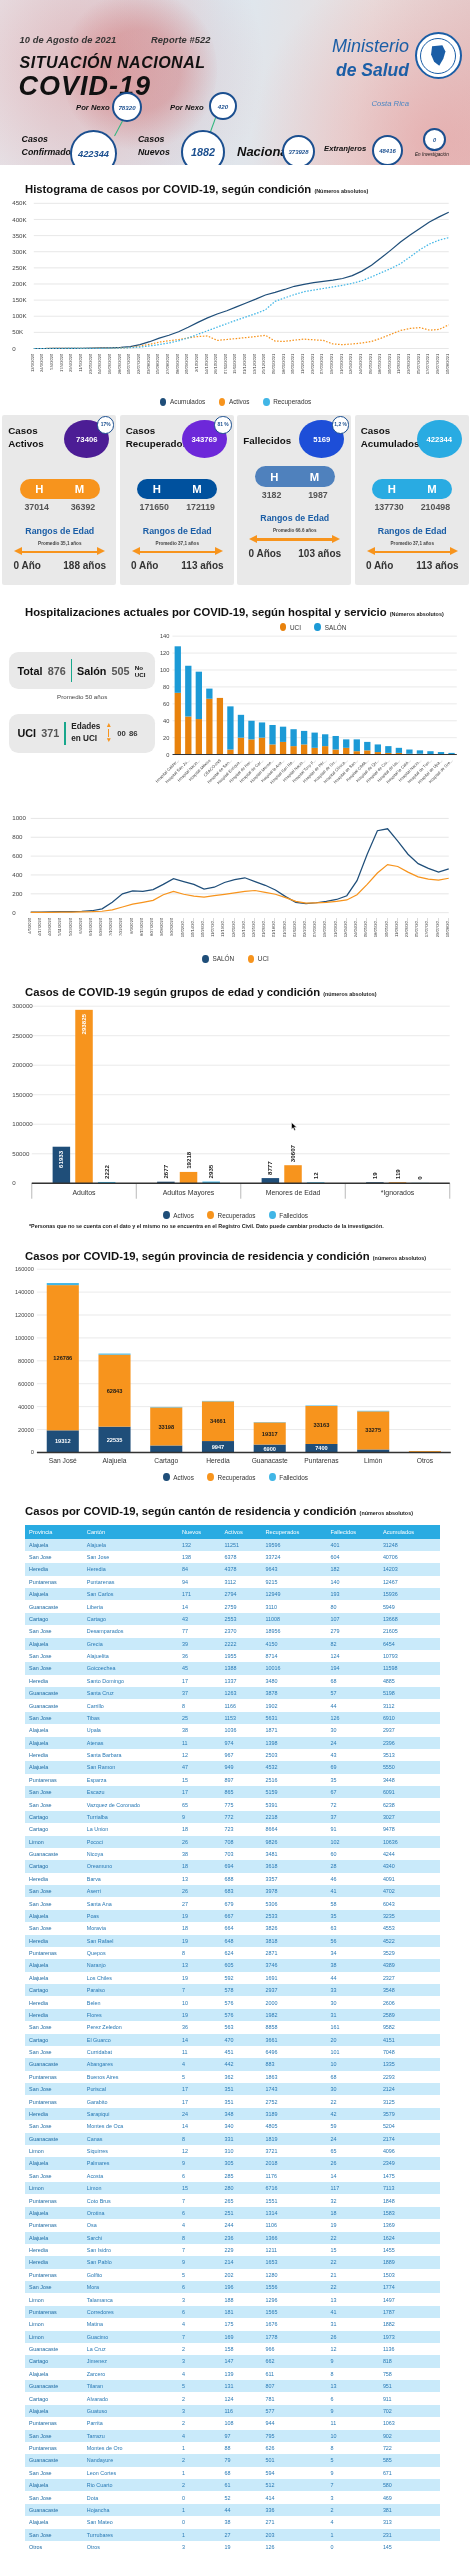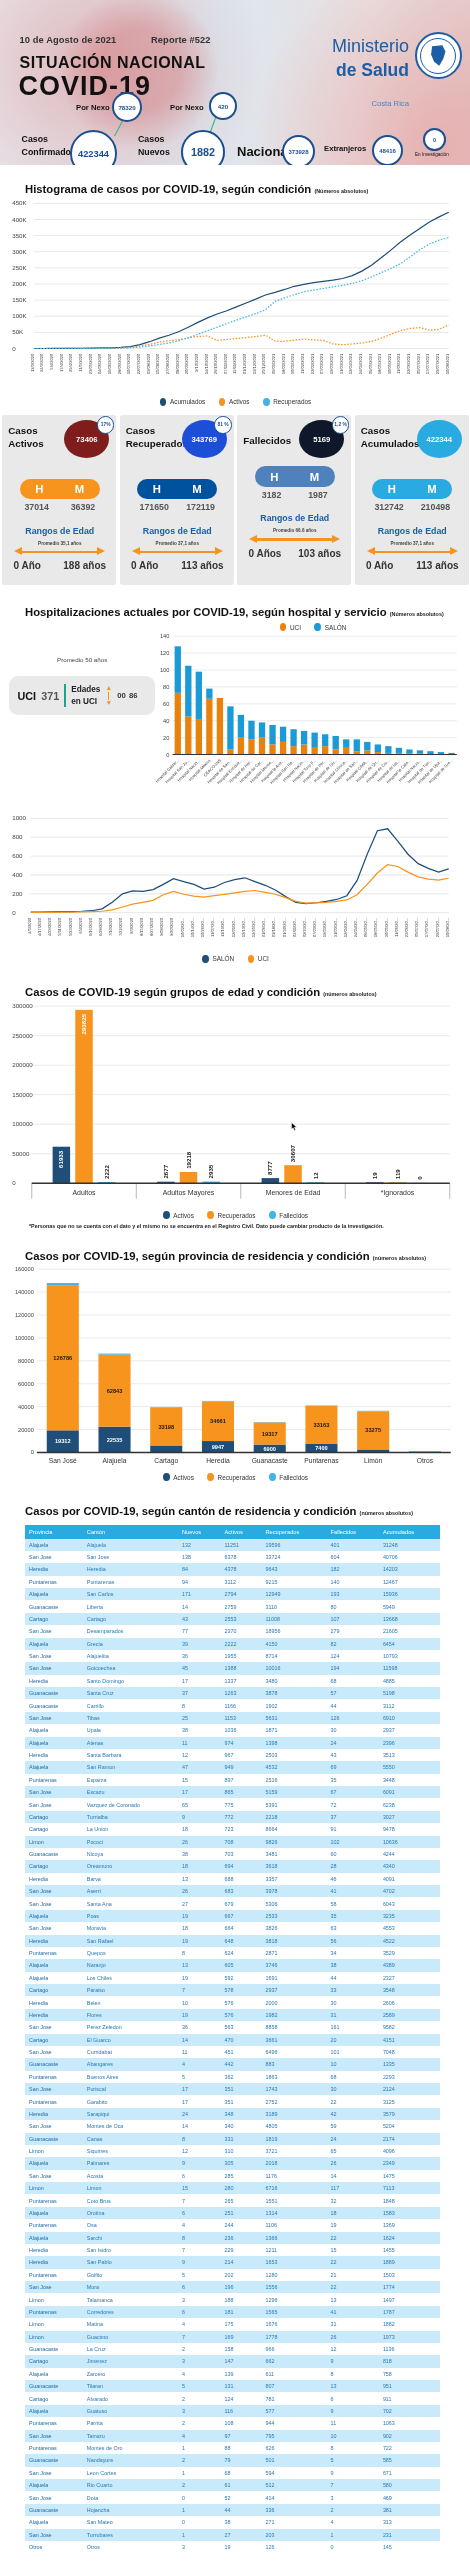--- a/index.html
+++ b/index.html
@@ -11,20 +11,21 @@
     position: relative;
     margin: 0 auto;
   }
   
   .hero{
     position:relative; height:165px; overflow:hidden;
     background:
       radial-gradient(circle at 18% 40%, rgba(215,90,90,.35), rgba(215,90,90,0) 45%),
       radial-gradient(circle at 92% 85%, rgba(230,140,140,.45), rgba(230,140,140,0) 40%),
       linear-gradient(100deg,#e9eef3 0%, #dde8f0 45%, #e9dede 75%, #e4c9c9 100%);
+    font-style: italic;
   }
   .virus{position:absolute;left:62px;top:-15.5px;width:155px;height:170px;border-radius:50%;
     background:radial-gradient(circle,rgba(200,70,70,.28) 0 35%,rgba(200,70,70,.12) 55%,transparent 70%);}
   .hero-row1{position:absolute;left:19.6px;top:35px;font-size:9.3px;font-weight:700;color:#333;letter-spacing:0.1px;}
   .hero-row1 .rep{margin-left:32px;}
   .hero-t1{position:absolute;left:19.6px;top:54px;font-size:16px;font-weight:800;color:#111;letter-spacing:0.5px;}
   .hero-t2{position:absolute;left:18.5px;top:71px;font-size:27px;font-weight:800;color:#111;letter-spacing:1px;}
   .ministry{position:absolute;right:62px;top:37px;text-align:right;color:#1b5ea6;line-height:1;}
   .ministry .m1{font-size:18px;font-weight:400;}
   .ministry .m2{font-size:17.5px;font-weight:800;color:#1b5ea6;margin-top:7px;}
@@ -210,21 +211,21 @@
       <span class="item"><span class="dot" style="background:#1f4e79"></span>Acumulados</span>
       <span class="item"><span class="dot" style="background:#f7941d"></span>Activos</span>
       <span class="item"><span class="dot" style="background:#41b6e6"></span>Recuperados</span>
     </div>
 </section>
 
 <div class="cards">
   <div class="card">
     <div class="card-title"><span>Casos</span><br>
       <span>Activos</span></div>
-    <div class="card-bubble" style="background:#7f1d1d">73406</div>
+    <div class="card-bubble" style="background:#4c1d95">73406</div>
     <div class="card-pct">17%</div>
     <div class="hm-pill" style="background:#f7941d">
         <span>H</span>
         <span>M</span>
       </div>
     <div class="hm-vals">
         <span>37014</span>
         <span>36392</span>
       </div>
     <div class="rangos">
@@ -237,21 +238,21 @@
         </div>
       <div class="rango-vals">
           <span>0 Año</span>
           <span>188 años</span>
         </div>
     </div>
   </div>
   <div class="card">
     <div class="card-title"><span>Casos</span><br>
       <span>Recuperados</span></div>
-    <div class="card-bubble" style="background:#1d4ed8">343769</div>
+    <div class="card-bubble" style="background:#6d28d9">343769</div>
     <div class="card-pct">81 %</div>
     <div class="hm-pill" style="background:#00519e">
         <span>H</span>
         <span>M</span>
       </div>
     <div class="hm-vals">
         <span>171650</span>
         <span>172119</span>
       </div>
     <div class="rangos">
@@ -263,21 +264,21 @@
           <span class="arrow-r"></span>
         </div>
       <div class="rango-vals">
           <span>0 Año</span>
           <span>113 años</span>
         </div>
     </div>
   </div>
   <div class="card">
     <div class="card-title" style="margin-top:11.3px;"><span>Fallecidos</span></div>
-    <div class="card-bubble" style="background:#0f172a">5169</div>
+    <div class="card-bubble" style="background:#1d4ed8">5169</div>
     <div class="card-pct">1,2 %</div>
     <div class="hm-pill" style="background:#4f81bd;margin-top:19.6px;">
         <span>H</span>
         <span>M</span>
       </div>
     <div class="hm-vals">
         <span>3182</span>
         <span>1987</span>
       </div>
     <div class="rangos">
@@ -297,21 +298,21 @@
   <div class="card">
     <div class="card-title"><span>Casos</span><br>
       <span>Acumulados</span></div>
     <div class="card-bubble" style="background:#29abe2">422344</div>
 
     <div class="hm-pill" style="background:#29abe2">
         <span>H</span>
         <span>M</span>
       </div>
     <div class="hm-vals">
-        <span>312742</span>
+        <span>137730</span>
         <span>210498</span>
       </div>
     <div class="rangos">
       <div class="rt">Rangos de Edad</div>
       <div class="prom">Promedio 37,1 años</div>
       <div class="arrow-wrap">
           <span class="arrow-l"></span>
           <span class="arrow-line"></span>
           <span class="arrow-r"></span>
         </div>
@@ -321,20 +322,28 @@
         </div>
     </div>
   </div>
 </div>
 
 <section>
   <h2 class="sec-title" style="margin-top:20.6px;"><span>Hospitalizaciones actuales por COVID-19, según hospital y servicio</span>
     <span class="sec-sub">(Números absolutos)</span></h2>
   <div class="hosp-flex">
     <div class="hosp-left">
+      <div class="pill-box">
+        <span class="big">Total</span>
+        <span class="num">876</span>
+        <span class="vline"></span>
+        <span class="big">Salón</span>
+        <span class="num">505</span>
+        <span style="font-size:6.2px;font-weight:800;color:#111;">No UCI</span>
+      </div>
       <div class="prom50">Promedio 50 años</div>
       <div class="pill-box" style="margin-top:12.4px;">
         <span class="big">UCI</span>
         <span class="num">371</span>
         <span class="vline"></span>
         <span style="font-size:8.2px;font-weight:800;line-height:1.5;">
           <span>Edades</span><br>
           <span>en UCI</span>
         </span>
         <span class="uci-arrows">▲<span style="height:8.2px;width:1px;background:#f7941d;"></span>▼</span>

